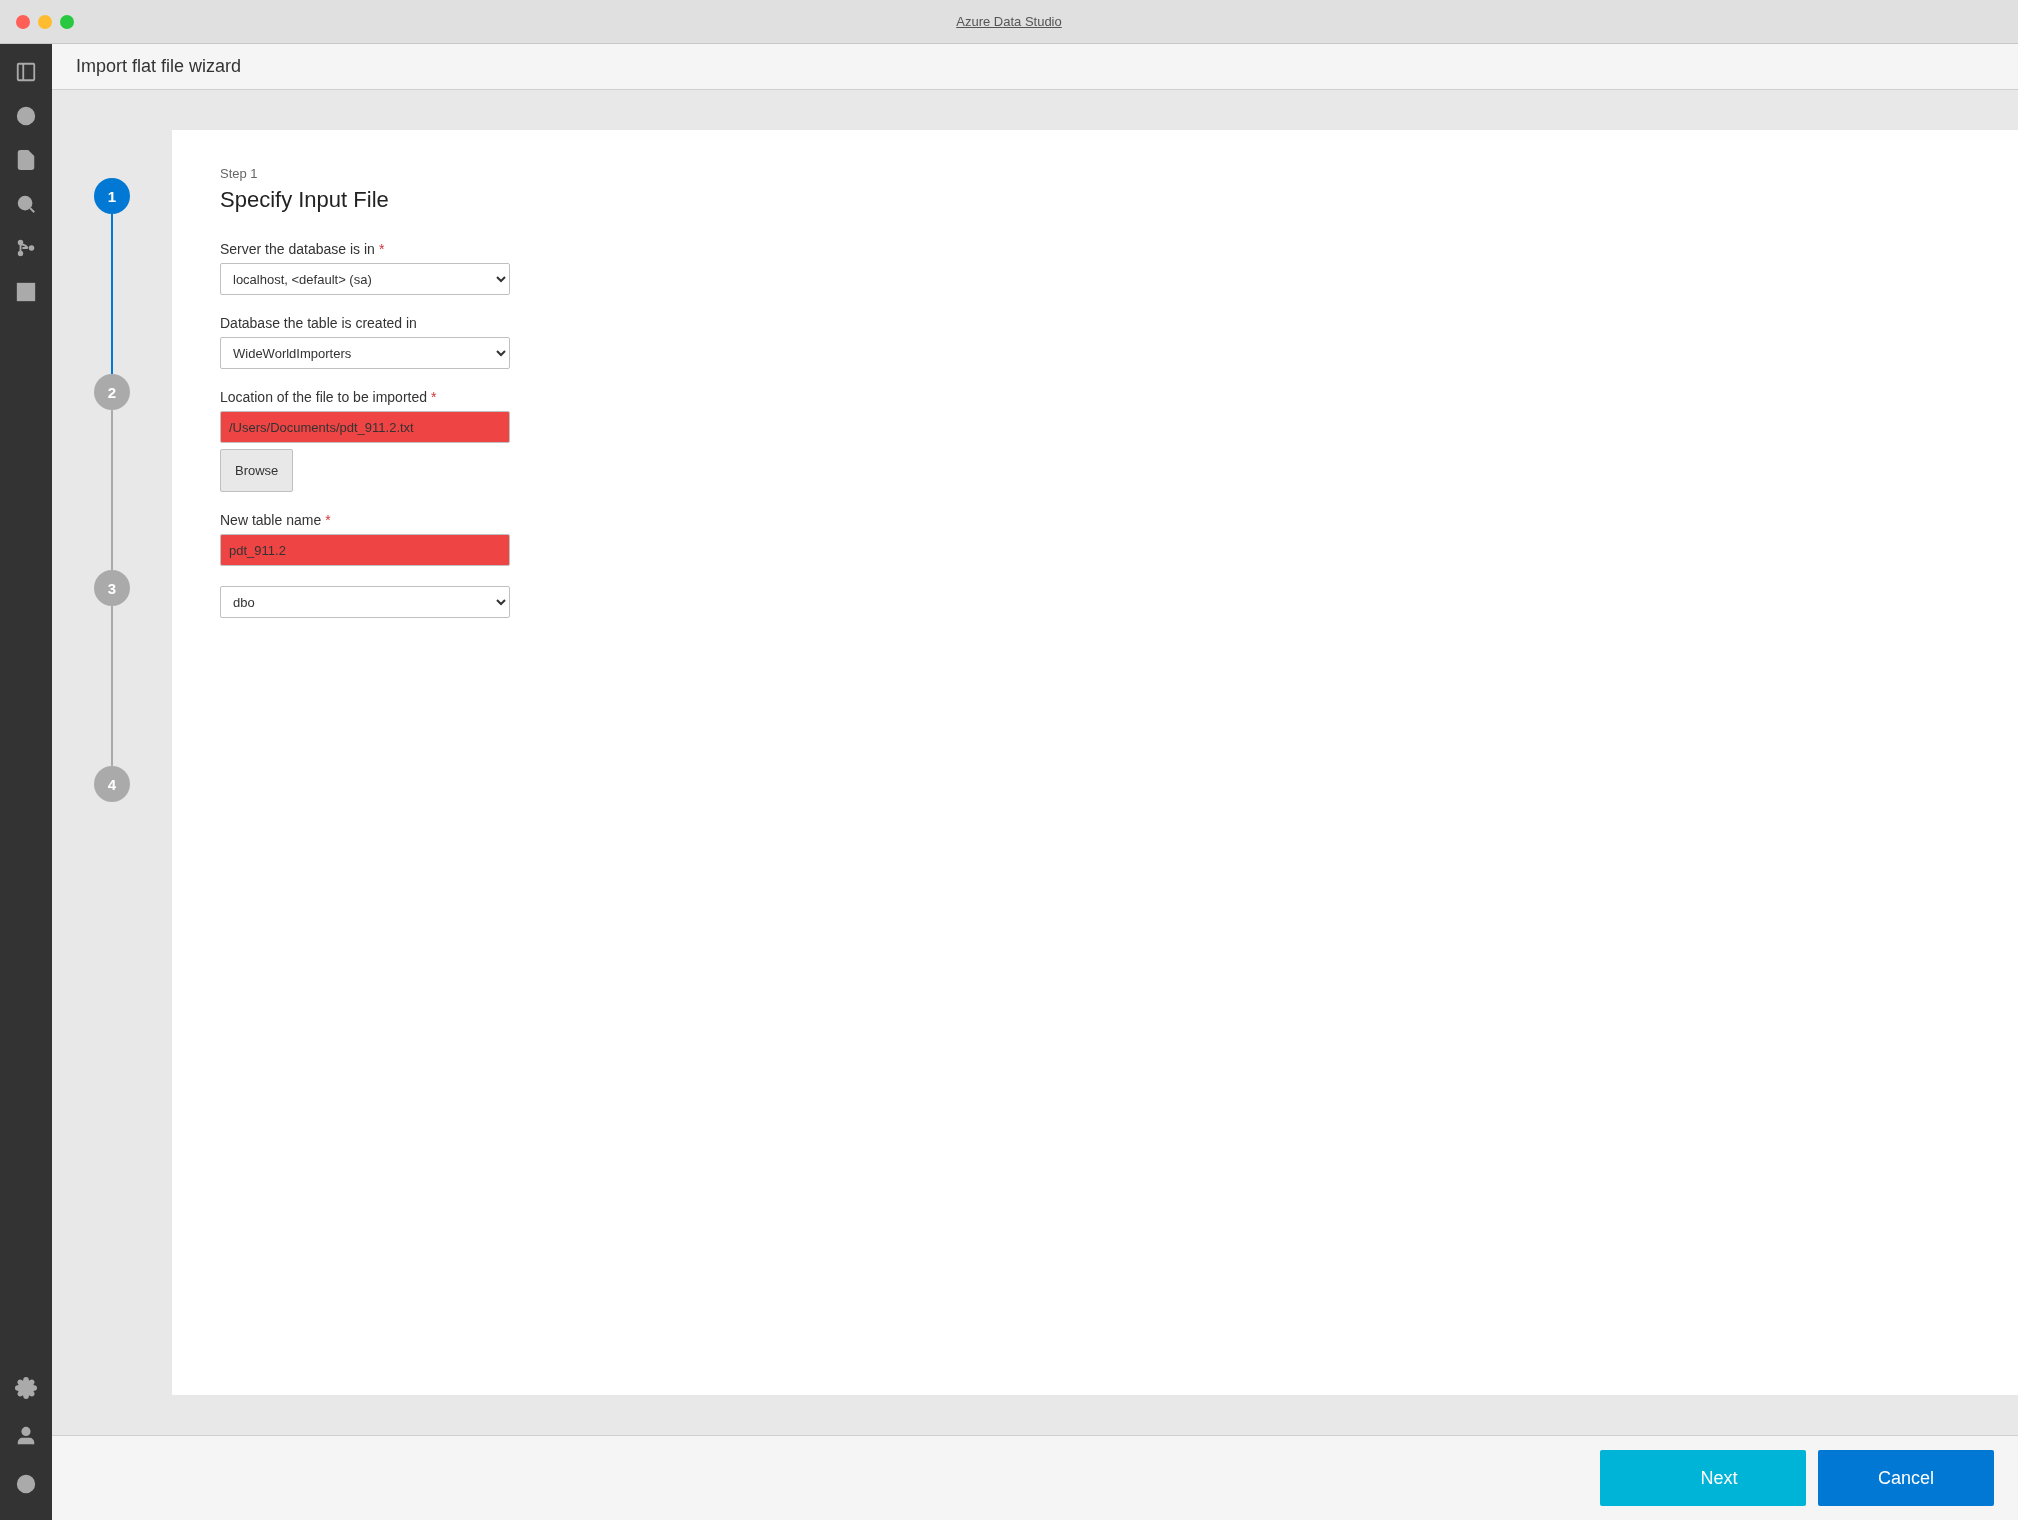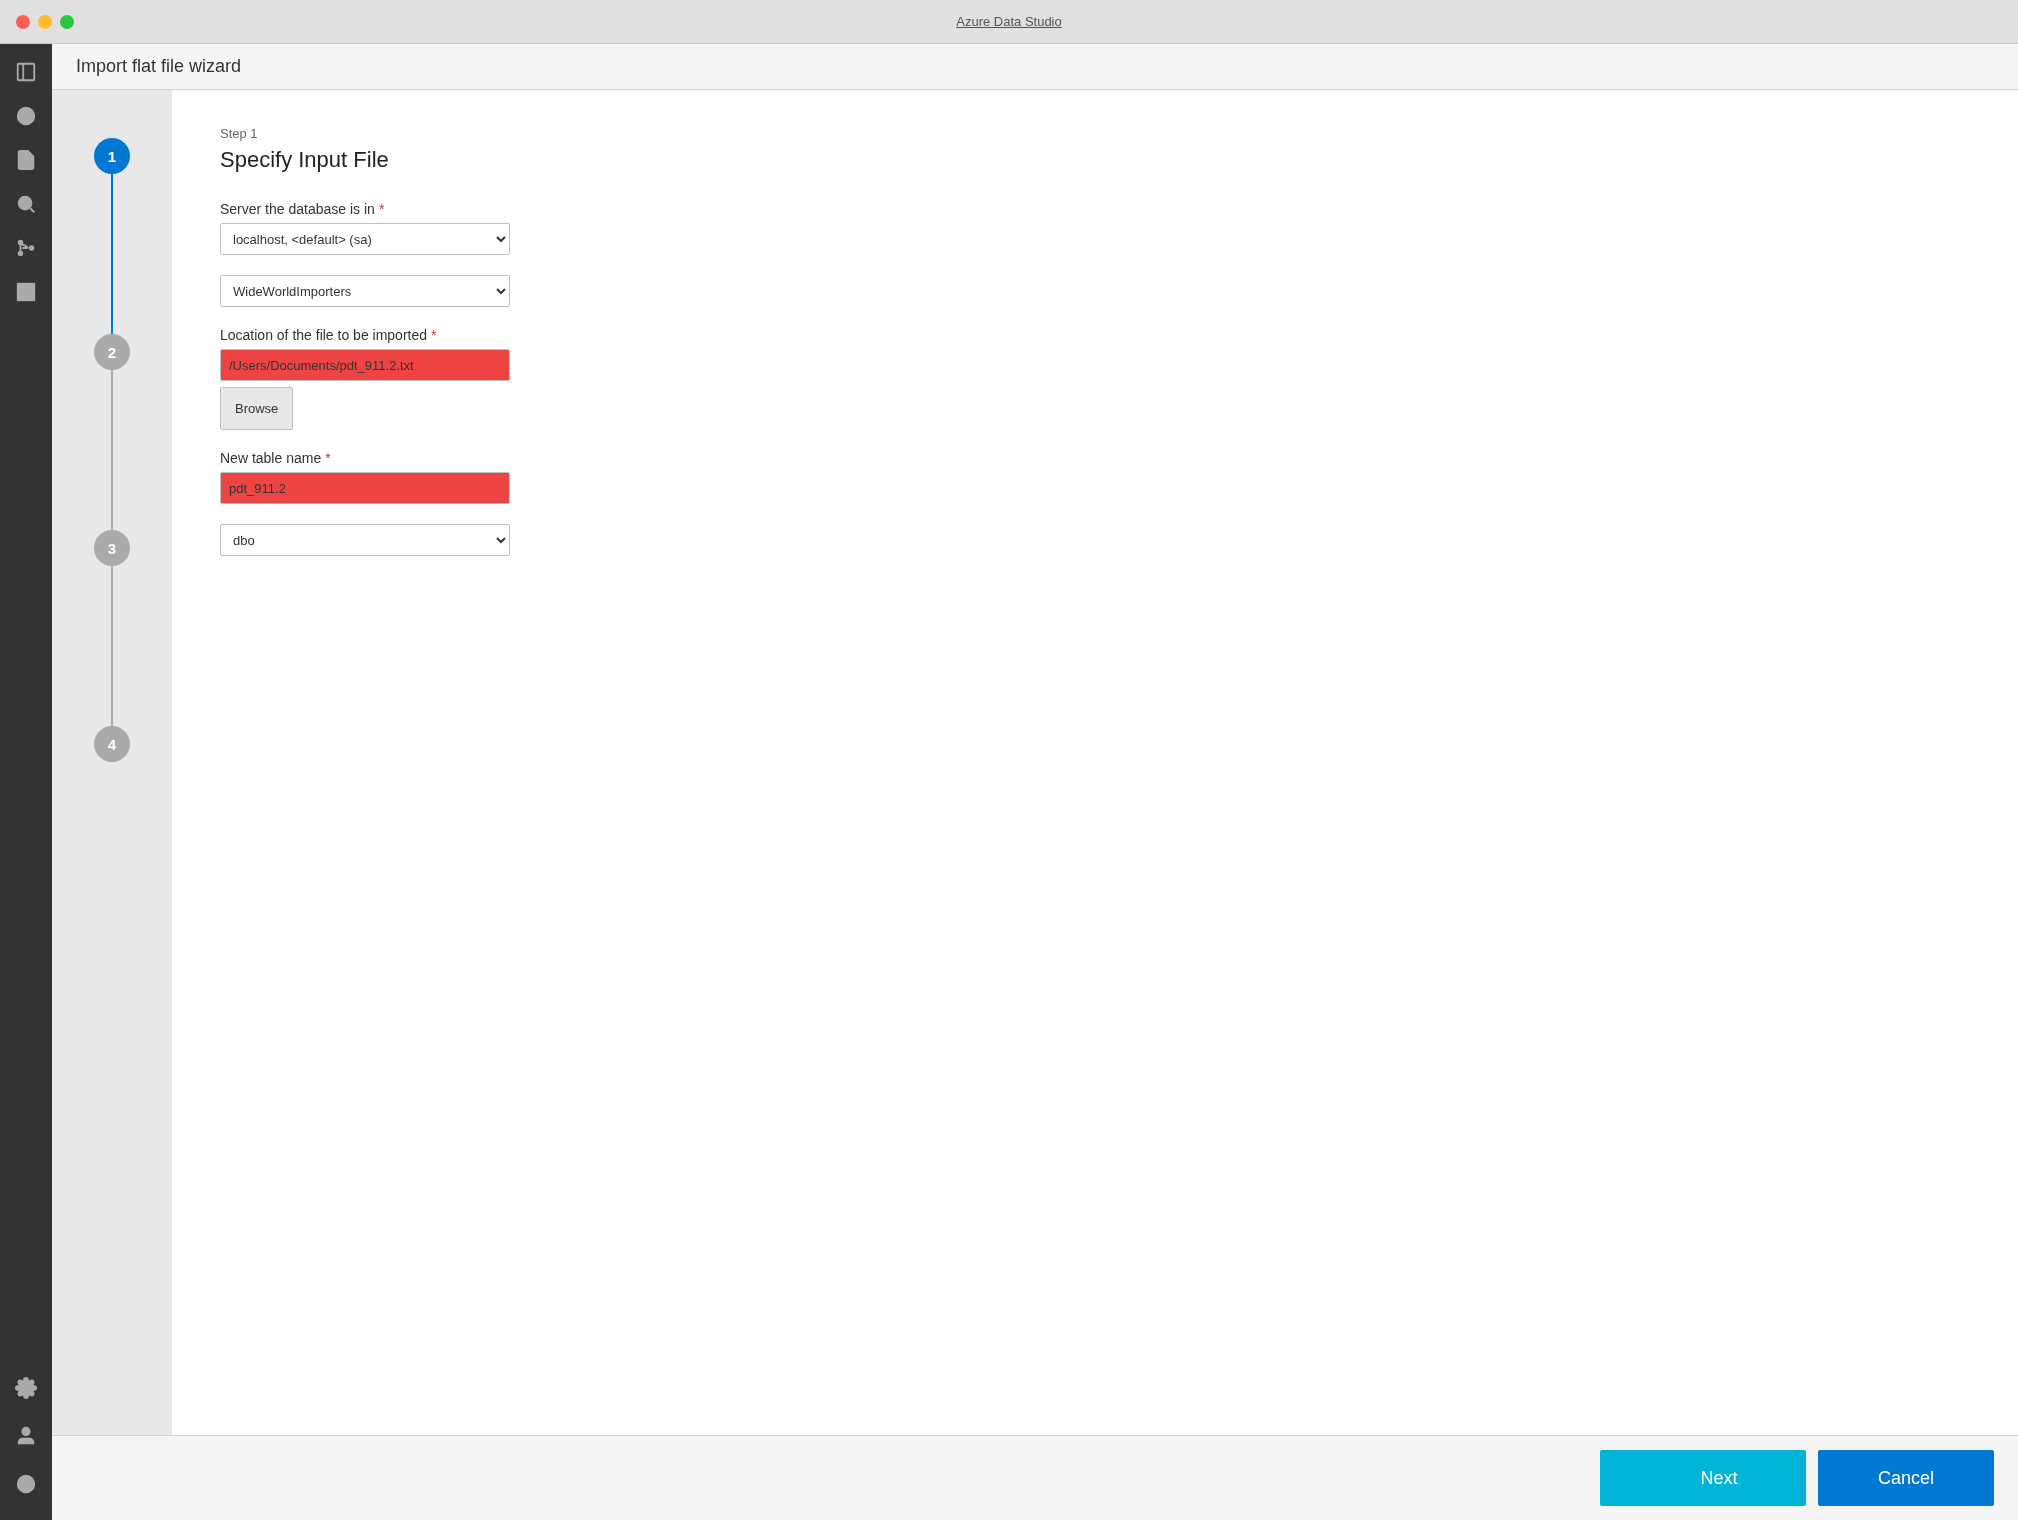--- a/index.html
+++ b/index.html
@@ -108,20 +108,21 @@
       font-weight: 400;
       color: #333;
     }
 
     
     .main-area {
       display: flex;
       flex: 1;
       flex-direction: column;
       overflow: hidden;
+      gap: 40px;
     }
 
     .content-wrapper {
       display: flex;
       flex: 1;
       overflow: hidden;
     }
 
     
     .stepper {
@@ -404,20 +405,23 @@
           <div class="form-label">
             <span>Server the database is in</span>
             <span class="required-star">*</span>
           </div>
           <select class="form-select">
             <option>localhost, &lt;default&gt; (sa)</option>
           </select>
         </div>
 
         <div class="form-group">
+          <div class="form-label">
+            <span>Database the table is created in</span>
+          </div>
           <select class="form-select">
             <option>WideWorldImporters</option>
           </select>
         </div>
 
         <div class="form-group">
           <div class="form-label">
             <span>Location of the file to be imported</span>
             <span class="required-star">*</span>
           </div>

